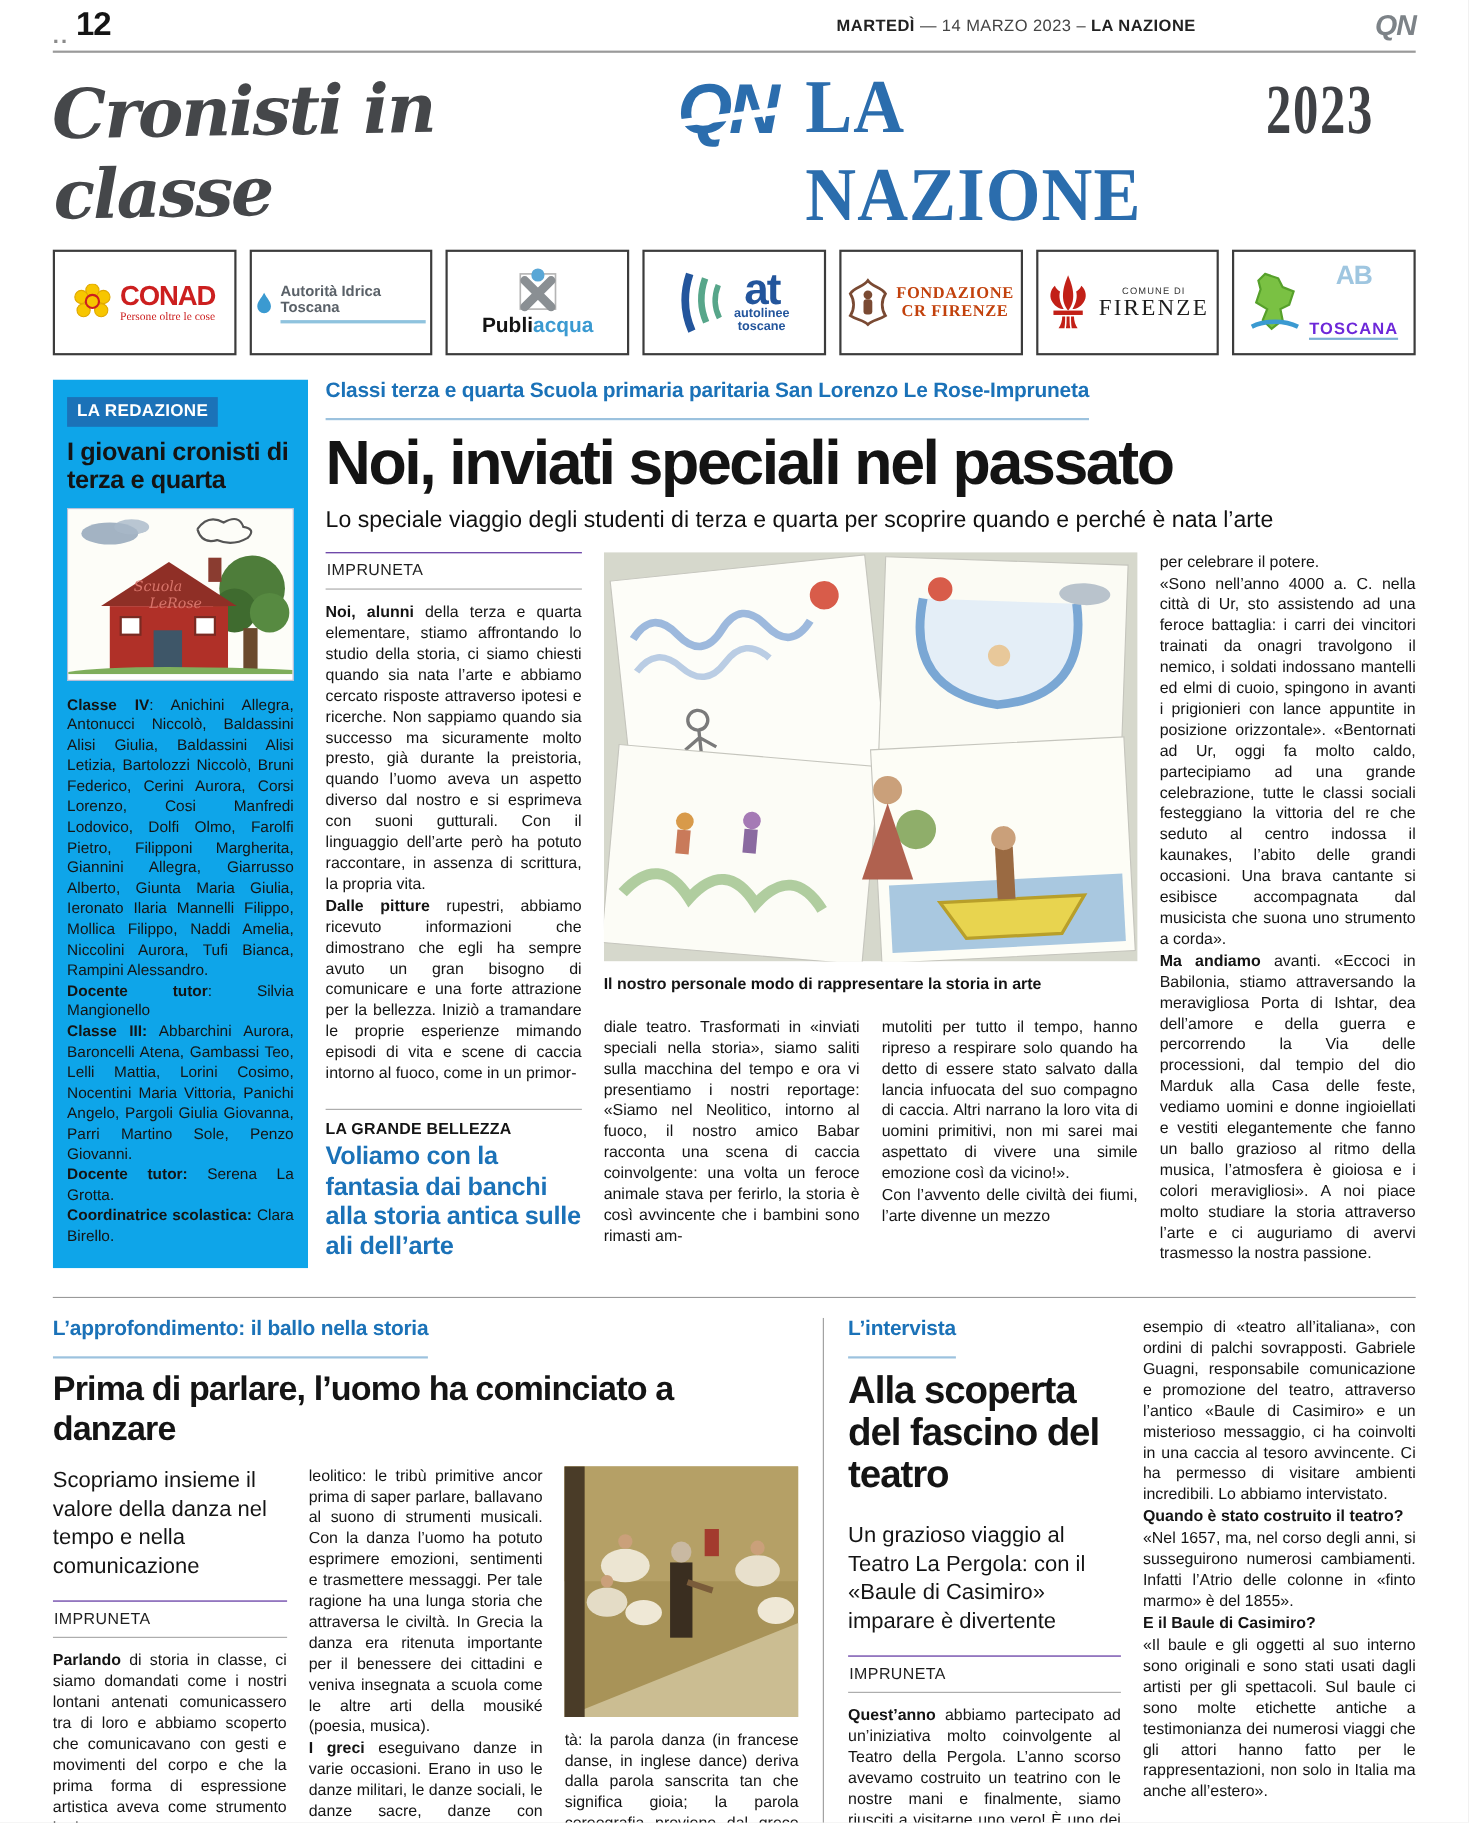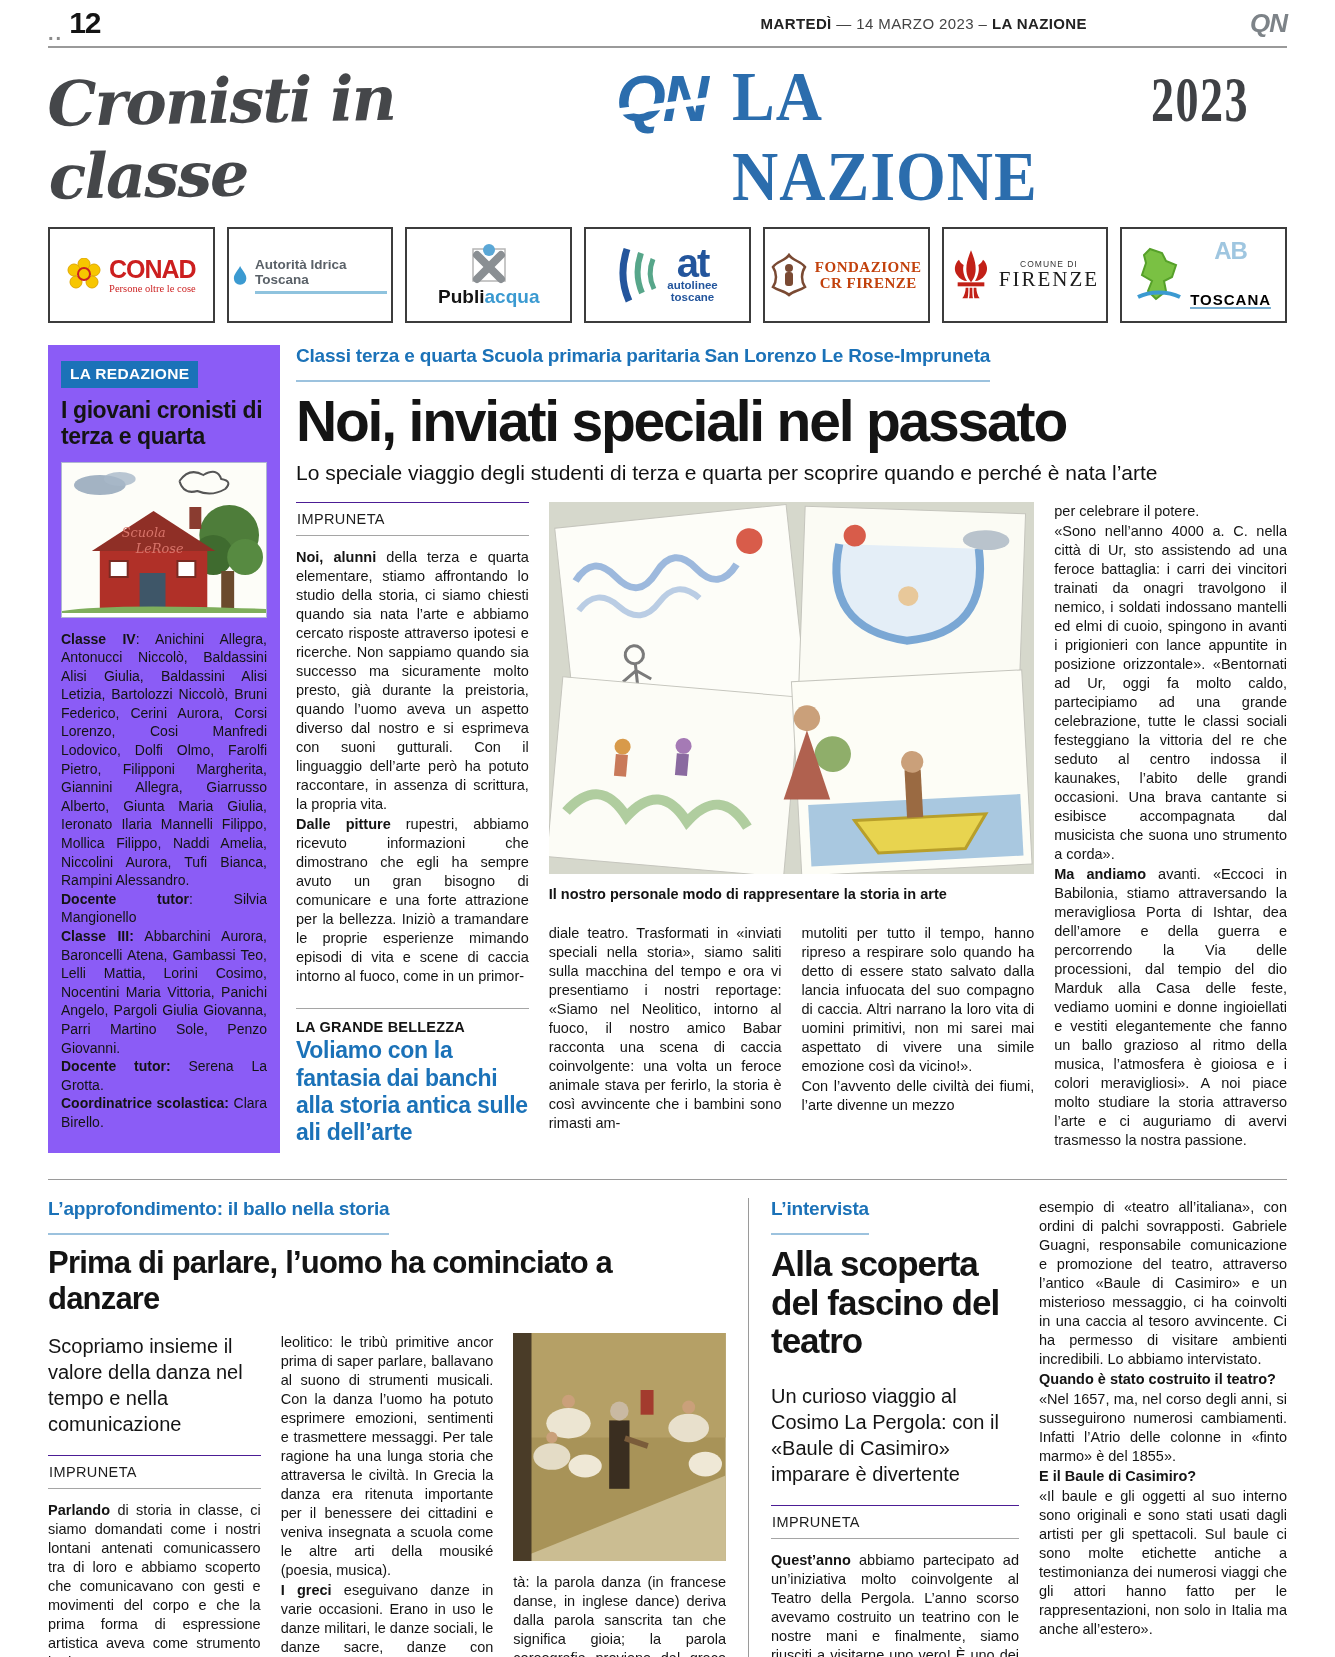--- a/index.html
+++ b/index.html
@@ -37,28 +37,28 @@
   .conad-name { color:#cc1f1f; font-weight:800; font-size:25px; letter-spacing:-1px; }
   .conad-sub { color:#cc1f1f; font-size:10.5px; font-family:"Liberation Serif",serif; }
   .ait-text { color:#5a6168; font-weight:700; font-size:13.5px; border-bottom:3px solid #8fc3de; padding-bottom:4px; }
   .publi-text { font-weight:800; font-size:19px; }
   .publi-text .b2 { color:#3b9ad1; }
   .at-word { color:#23559c; font-weight:800; font-size:40px; line-height:.8; letter-spacing:-2px; }
   .at-sub { color:#23559c; font-weight:700; font-size:11.5px; text-align:center; line-height:1.05; }
   .fond-text { font-family:"Liberation Serif",serif; font-size:15px; color:#c2410c; font-weight:bold; line-height:1.1; letter-spacing:.5px; }
   .fi-small { font-size:8.5px; letter-spacing:1px; color:#333; }
   .fi-big { font-family:"Liberation Serif",serif; font-size:21px; letter-spacing:2px; color:#1d1d1d; }
-  .ab-text { color:#000000; font-weight:800; font-size:15px; letter-spacing:1px; border-bottom:2px solid #7ab0d4;margin-top:32px; }
+  .ab-text { color:#6d28d9; font-weight:800; font-size:15px; letter-spacing:1px; border-bottom:2px solid #7ab0d4;margin-top:32px; }
   .ab-mark { color:#9fc6e0; font-weight:800; font-size:24px; letter-spacing:-1px; line-height:.8; }
 
   
   .top-grid { display:flex; gap:16px; margin:22px 48px 0; height:808px; overflow:hidden; }
 
   
-  .redazione { width:232px; flex:none; background:#8b5cf6; padding:16px 13px; overflow:hidden; }
+  .redazione { width:232px; flex:none; background:#0ea5e9; padding:16px 13px; overflow:hidden; }
   .red-badge { display:inline-block; background:#1b72b8; color:#fff; font-weight:800; font-size:15.5px; padding:4px 9px 5px; letter-spacing:.3px; }
   .red-title { font-size:23px; font-weight:800; line-height:1.12; margin:10px 0 12px; letter-spacing:-.4px; }
   .red-img { background:#fff; border:1px solid #b0b7d2; margin-bottom:12px; }
   .red-body { font-size:14px; line-height:18.6px; text-align:justify; }
   .red-body p { margin:0; }
   .red-body b { font-weight:800; }
 
   
   .main-article { flex:1; min-width:0; }
   .kicker { display:inline-block; color:#1b72b8; font-weight:700; font-size:19px; letter-spacing:-.2px; border-bottom:2px solid #9cc2de; padding-bottom:13px; }
@@ -364,21 +364,21 @@
             <p>tà: la parola danza (in francese danse, in inglese dance) deriva dalla parola sanscrita tan che significa gioia; la parola coreografia proviene dal greco choreia, altro termine utilizzato per indicare la danza la cui matrice semantica è charà ovvero gioia.</p>
           </div>
         </div>
       </div>
     </section>
 
     <section class="interview">
       <div>
         <span class="kicker">L’intervista</span>
         <h2 class="int-headline">Alla scoperta del fascino del teatro</h2>
-        <div class="mini-standfirst">Un curioso viaggio al Cosimo La Pergola: con il «Baule di Casimiro» imparare è divertente</div>
+        <div class="mini-standfirst">Un grazioso viaggio al Teatro La Pergola: con il «Baule di Casimiro» imparare è divertente</div>
         <div class="dl">IMPRUNETA</div>
         <div class="body">
           <p><b>Quest’anno</b><span> abbiamo partecipato ad un’iniziativa molto coinvolgente al Teatro della Pergola. L’anno scorso avevamo costruito un teatrino con le nostre mani e finalmente, siamo riusciti a visitarne uno vero! È uno dei più antichi d’Italia e primo grande</span></p>
         </div>
       </div>
       <div class="body">
         <p>esempio di «teatro all’italiana», con ordini di palchi sovrapposti. Gabriele Guagni, responsabile comunicazione e promozione del teatro, attraverso l’antico «Baule di Casimiro» e un misterioso messaggio, ci ha coinvolti in una caccia al tesoro avvincente. Ci ha permesso di visitare ambienti incredibili. Lo abbiamo intervistato.</p>
         <p class="qa-q">Quando è stato costruito il teatro?</p>
         <p>«Nel 1657, ma, nel corso degli anni, si susseguirono numerosi cambiamenti. Infatti l’Atrio delle colonne in «finto marmo» è del 1855».</p>
         <p class="qa-q">E il Baule di Casimiro?</p>

